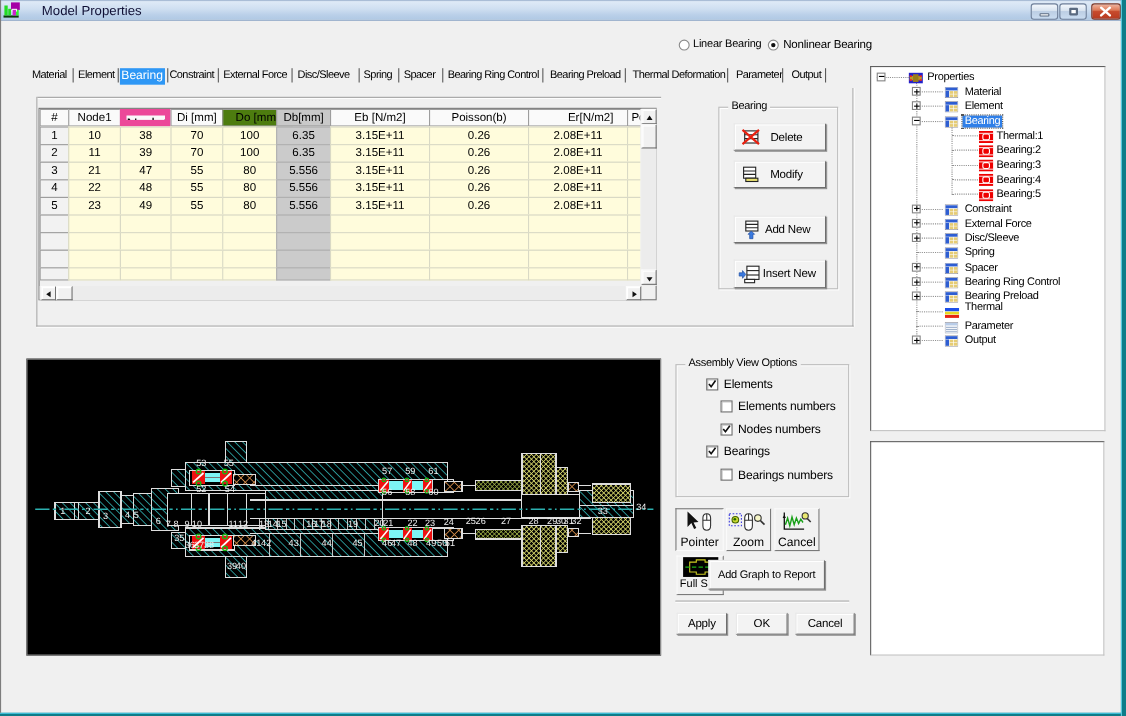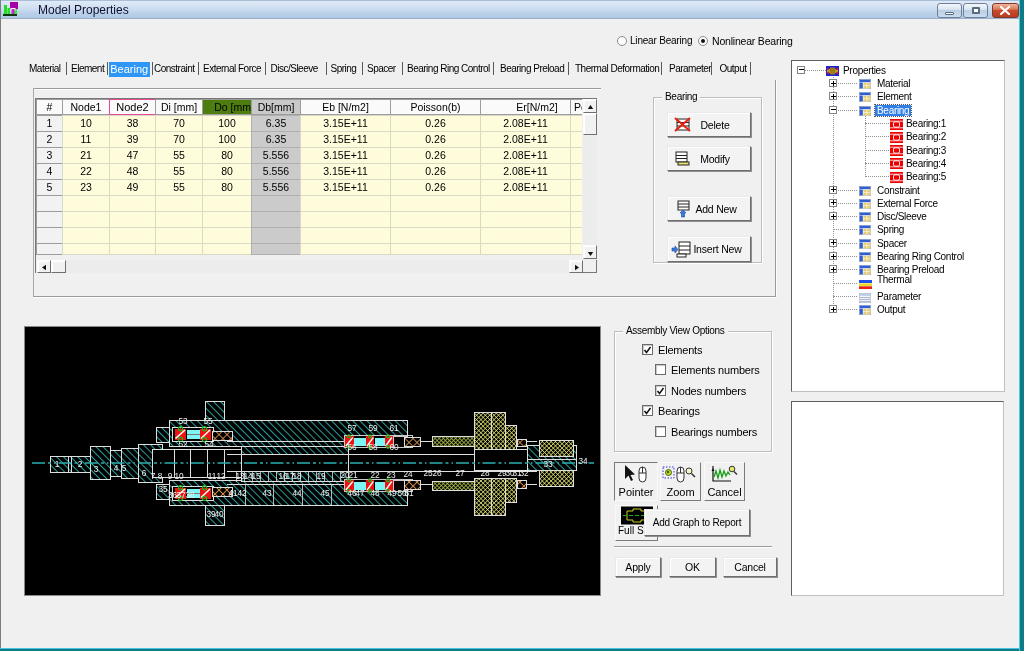--- a/index.html
+++ b/index.html
@@ -86,21 +86,21 @@
 <div class="abs" style="left:33px;top:88px;width:1px;height:209px;background:#aaa"></div>
 <div class="abs" style="left:775px;top:80px;width:1px;height:217px;background:#9a9a9a"></div>
 <div class="abs" style="left:776px;top:80px;width:1px;height:217px;background:#fdfdfd"></div>
 <div class="abs" style="left:33px;top:296px;width:743px;height:1px;background:#9a9a9a"></div>
 <div class="abs" style="left:33px;top:297px;width:743px;height:1px;background:#fdfdfd"></div>
 
 <div class="abs" style="left:35px;top:98px;width:562px;height:175px;border:1px solid #777;background:#f0f0f0">
 <div class="abs" style="left:0;top:0;width:546px;height:160px;overflow:hidden">
 <div class="abs" style="left:0px;top:0;width:27px;height:16px;background:#fafafa;border:1px solid #9d9d9d;text-align:center;line-height:15px;overflow:hidden;font-size:10.5px">#</div>
 <div class="abs" style="left:26px;top:0;width:48px;height:16px;background:#fafafa;border:1px solid #9d9d9d;text-align:center;line-height:15px;overflow:hidden;font-size:10.5px">Node1</div>
-<div class="abs" style="left:73px;top:0;width:47px;height:16px;background:#fafafa;border:1px solid #ec4899;text-align:center;line-height:15px;overflow:hidden;font-size:11px">Node2</div>
+<div class="abs" style="left:73px;top:0;width:47px;height:16px;background:#fafafa;border:6px solid #ec4899;text-align:center;line-height:15px;overflow:hidden;font-size:14px">Node2</div>
 <div class="abs" style="left:119px;top:0;width:48px;height:16px;background:#fafafa;border:1px solid #9d9d9d;text-align:center;line-height:15px;overflow:hidden;font-size:10.5px">Di [mm]</div>
 <div class="abs" style="left:166px;top:0;width:64px;height:16px;background:#4d7c0f;border:1px solid #9d9d9d;text-align:center;line-height:15px;overflow:hidden;font-size:10.5px">Do [mm]</div>
 <div class="abs" style="left:215px;top:0;width:50px;height:16px;background:#c9c9c9;border:1px solid #9d9d9d;text-align:center;line-height:15px;overflow:hidden;font-size:10.5px">Db[mm]</div>
 <div class="abs" style="left:264px;top:0;width:91px;height:16px;background:#fafafa;border:1px solid #9d9d9d;text-align:center;line-height:15px;overflow:hidden;font-size:10.5px">Eb [N/m2]</div>
 <div class="abs" style="left:354px;top:0;width:91px;height:16px;background:#fafafa;border:1px solid #9d9d9d;text-align:center;line-height:15px;overflow:hidden;font-size:10.5px">Poisson(b)</div>
 <div class="abs" style="left:444px;top:0;width:114px;height:16px;background:#fafafa;border:1px solid #9d9d9d;text-align:center;line-height:15px;overflow:hidden;font-size:10.5px">Er[N/m2]</div>
 <div class="abs" style="left:534px;top:0;width:61px;height:16px;background:#fafafa;border:1px solid #9d9d9d;text-align:left;padding-left:3px;line-height:15px;overflow:hidden;font-size:10.5px">Pc</div>
 <div class="abs" style="left:0px;top:16px;width:27px;height:17px;background:#f2f2f2;border:1px solid #9d9d9d;text-align:center;line-height:15px;font-size:10.5px">1</div>
 <div class="abs" style="left:26px;top:16px;width:48px;height:17px;background:#fffcdc;border:1px solid #d9d9c5;text-align:center;line-height:15px;font-size:10.5px">10</div>
 <div class="abs" style="left:73px;top:16px;width:47px;height:17px;background:#fffcdc;border:1px solid #d9d9c5;text-align:center;line-height:15px;font-size:10.5px">38</div>
@@ -588,21 +588,21 @@
 <div class="treerow" style="left:82px;top:42.7px; background:#2f7fe8;color:#fff;outline:1px dotted #555;padding:0 2px">Bearing</div>
 <div class="abs" style="left:36px;top:43.7px;width:8px;height:8px;background:#fff;border:1px solid #848484"></div>
 <div class="abs" style="left:37.5px;top:47.2px;width:5px;height:1px;background:#000"></div>
 <div class="abs" style="left:72px;top:61.0px;width:24px;border-top:1px dotted #909090"></div>
 <svg class="abs" style="left:97px;top:56.5px" width="13" height="11">
         <rect x="0" y="0" width="13" height="11" fill="#ee0000"></rect>
         <line x1="0" y1="2.2" x2="13" y2="2.2" stroke="#fff" stroke-width="0.8"></line>
         <line x1="0" y1="8.8" x2="13" y2="8.8" stroke="#fff" stroke-width="0.8"></line>
         <rect x="3.5" y="2.8" width="6" height="5.4" rx="1.5" fill="#ee0000" stroke="#fff" stroke-width="1"></rect>
       </svg>
-<div class="treerow" style="left:113px;top:56.0px">Bearing:1</div>
+<div class="treerow" style="left:113px;top:56.0px">Thermal:1</div>
 <div class="abs" style="left:72px;top:74.3px;width:24px;border-top:1px dotted #909090"></div>
 <svg class="abs" style="left:97px;top:69.8px" width="13" height="11">
         <rect x="0" y="0" width="13" height="11" fill="#ee0000"></rect>
         <line x1="0" y1="2.2" x2="13" y2="2.2" stroke="#fff" stroke-width="0.8"></line>
         <line x1="0" y1="8.8" x2="13" y2="8.8" stroke="#fff" stroke-width="0.8"></line>
         <rect x="3.5" y="2.8" width="6" height="5.4" rx="1.5" fill="#ee0000" stroke="#fff" stroke-width="1"></rect>
       </svg>
 <div class="treerow" style="left:113px;top:69.3px">Bearing:2</div>
 <div class="abs" style="left:72px;top:87.6px;width:24px;border-top:1px dotted #909090"></div>
 <svg class="abs" style="left:97px;top:83.1px" width="13" height="11">

